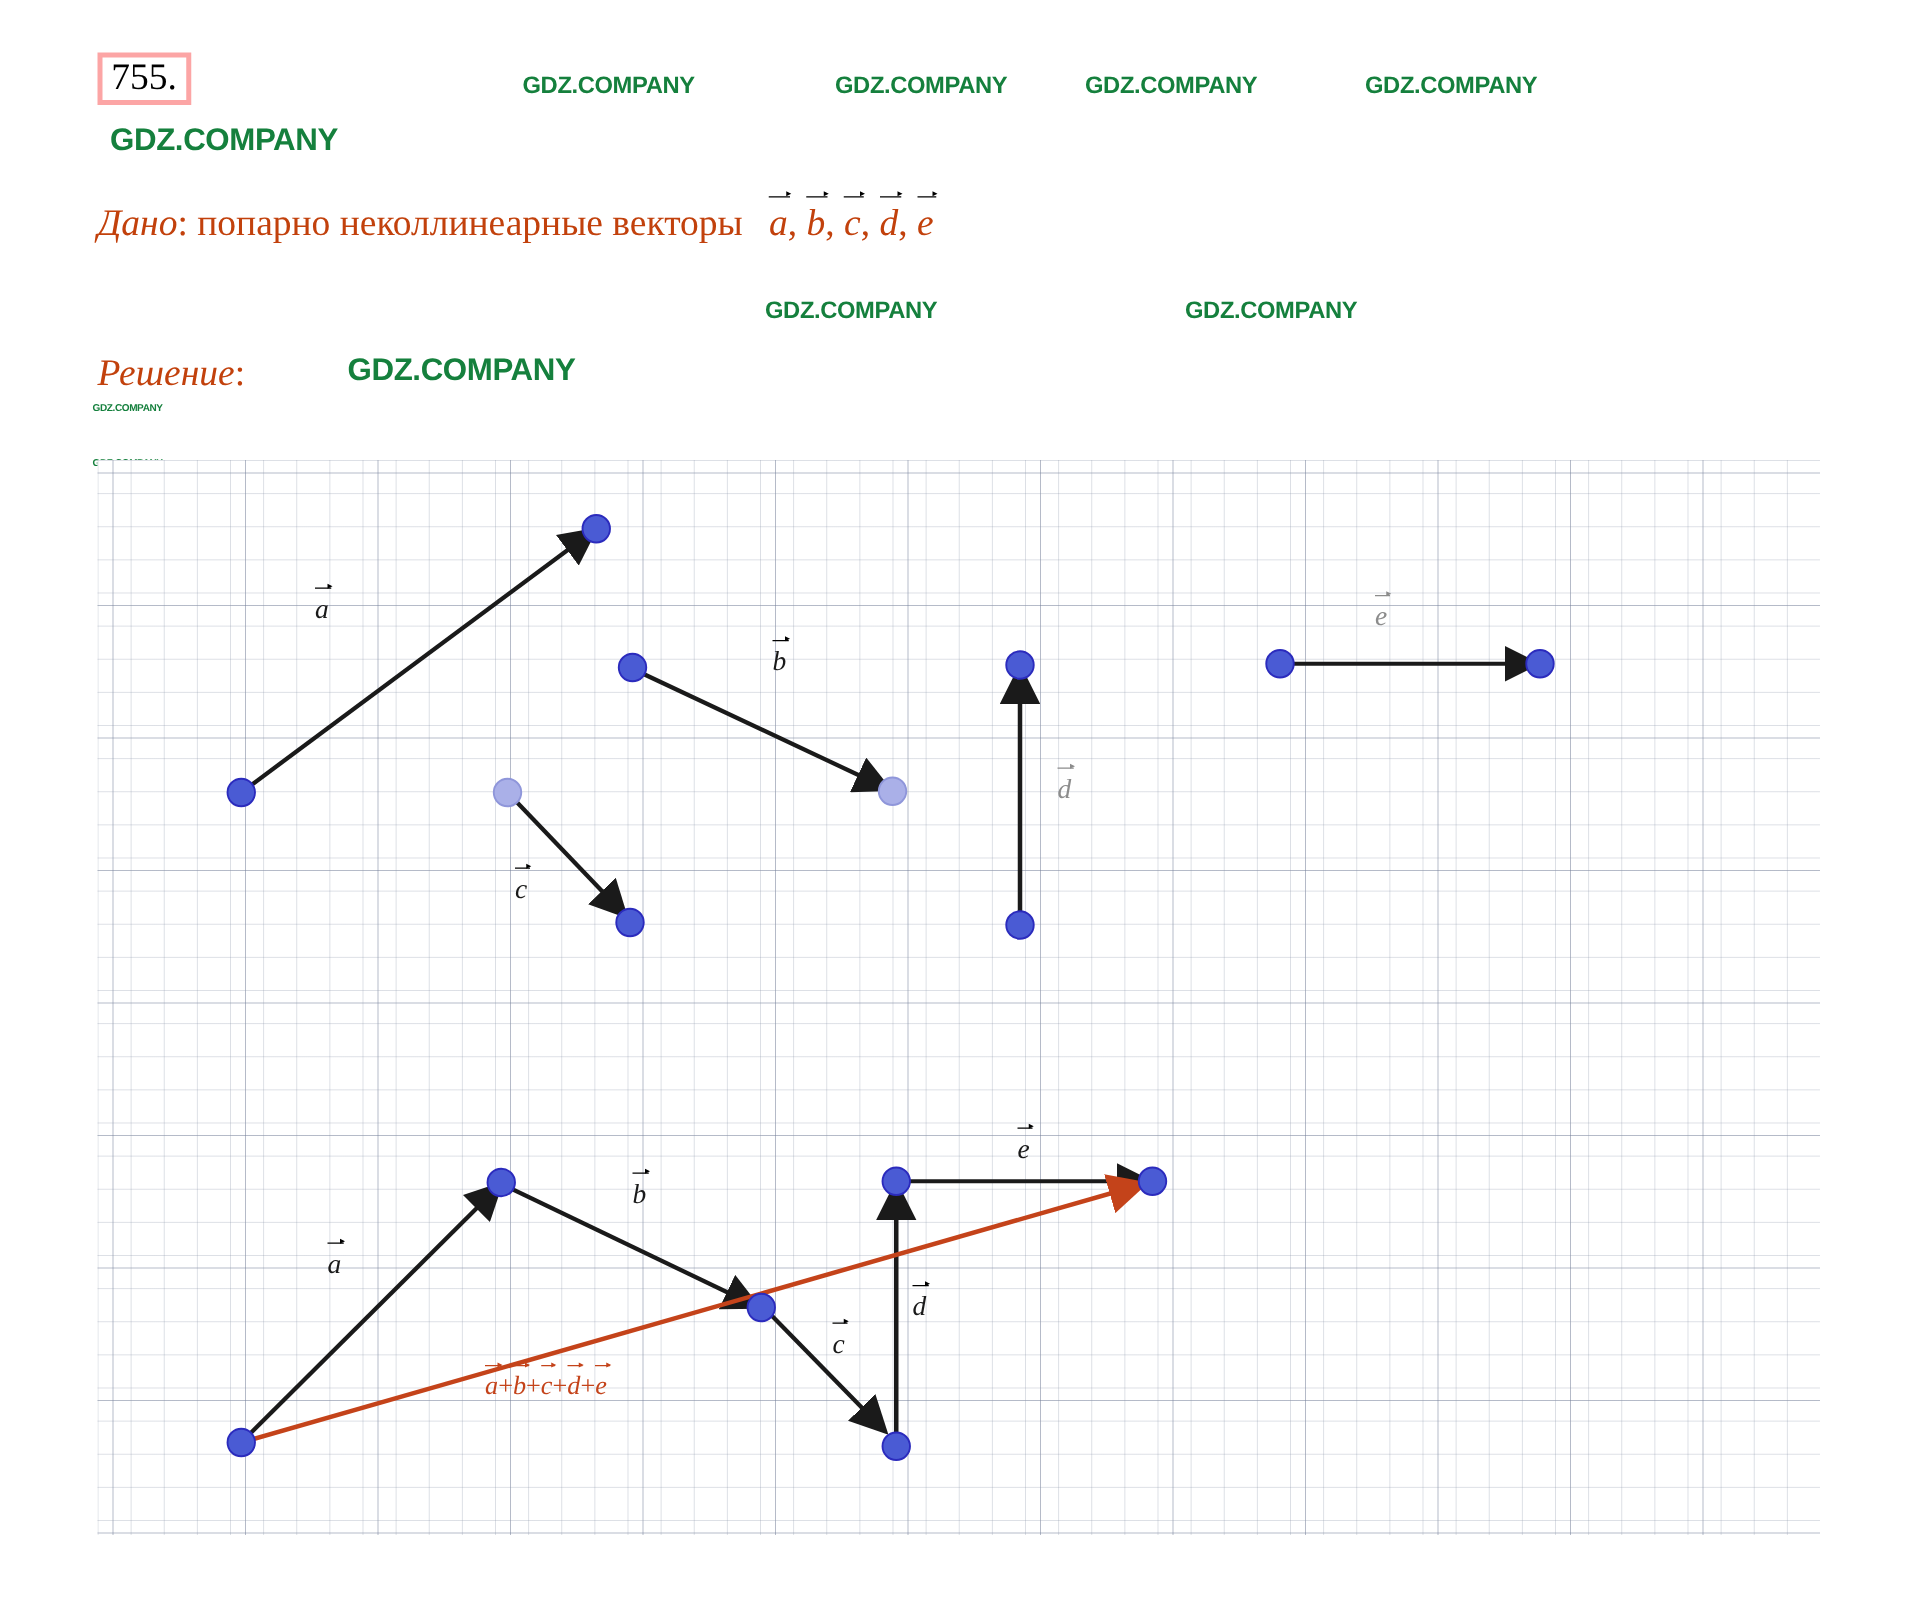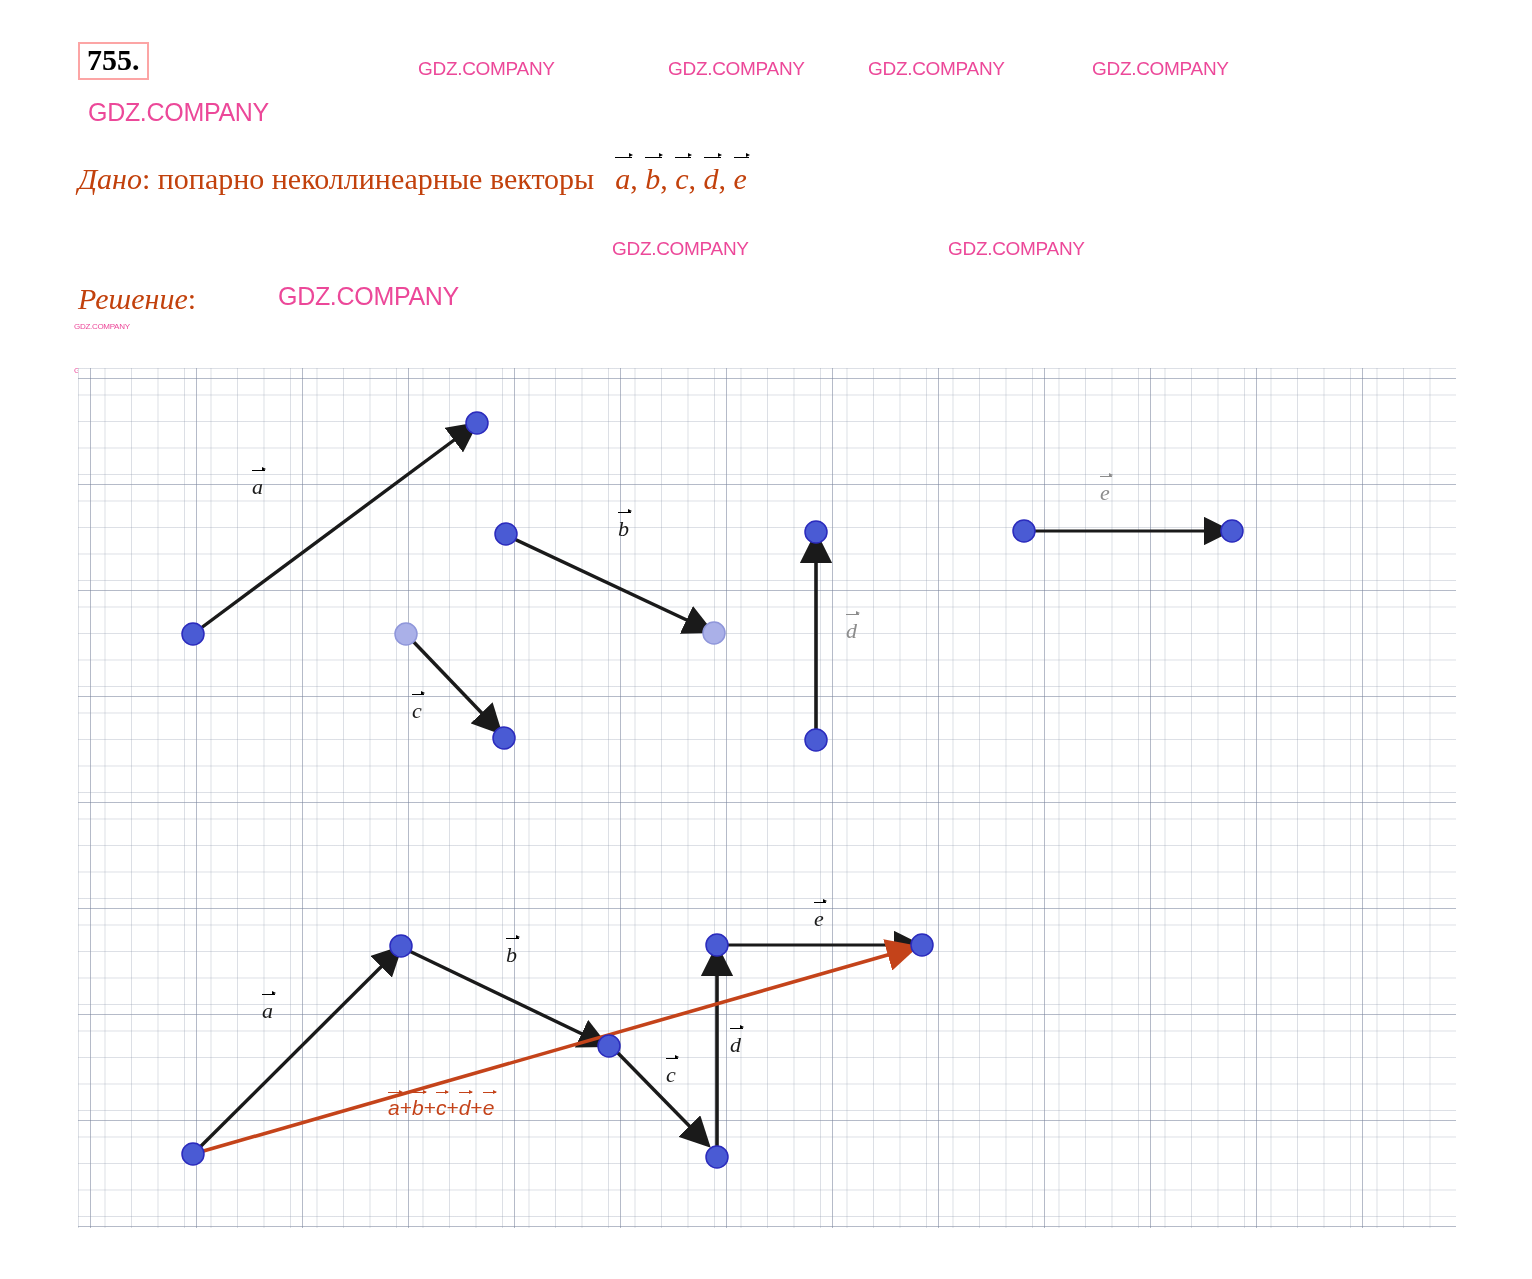--- a/index.html
+++ b/index.html
@@ -19,33 +19,34 @@
     left: 0; top: 0;
     width: 1532px;
     height: 1279px;
   }
   
   .task-number {
     position: absolute;
     left: 78px;
     top: 42px;
     font-family: "Liberation Serif", serif;
-    font-weight: bold;
+    font-weight: normal;
     font-size: 30px;
     color: #000;
-    border: 2px solid #fca5a5;
+    border: 4px solid #fca5a5;
     padding: 1px 7px 3px 7px;
     line-height: 1;
   }
   .wm {
     position: absolute;
-    color: #ec4899;
+    color: #15803d;
     font-family: "Liberation Sans", sans-serif;
     white-space: nowrap;
     letter-spacing: -0.3px;
+    font-weight: bold;
   }
   .wm-lg { font-size: 25px; }
   .wm-md { font-size: 19px; }
   .wm-xs { font-size: 8px; }
 
   
   .line {
     position: absolute;
     font-family: "Liberation Serif", serif;
     font-size: 30px;
@@ -99,21 +100,21 @@
   .plot svg { position: absolute; left: 0; top: 0; }
   .plotlabel {
     position: absolute;
     font-family: "Liberation Serif", serif;
     font-size: 22px;
     color: #1a1a1a;
   }
   .plotlabel.grey { color: #8c8c8c; }
   .sum-label {
     position: absolute;
-    font-family: Liberation Sans, sans-serif;
+    font-family: Liberation Serif, serif;
     font-size: 21px;
     color: #c4431a;
     white-space: nowrap;
   }
 </style>
 </head>
 <body>
 
 <div class="page">
 

